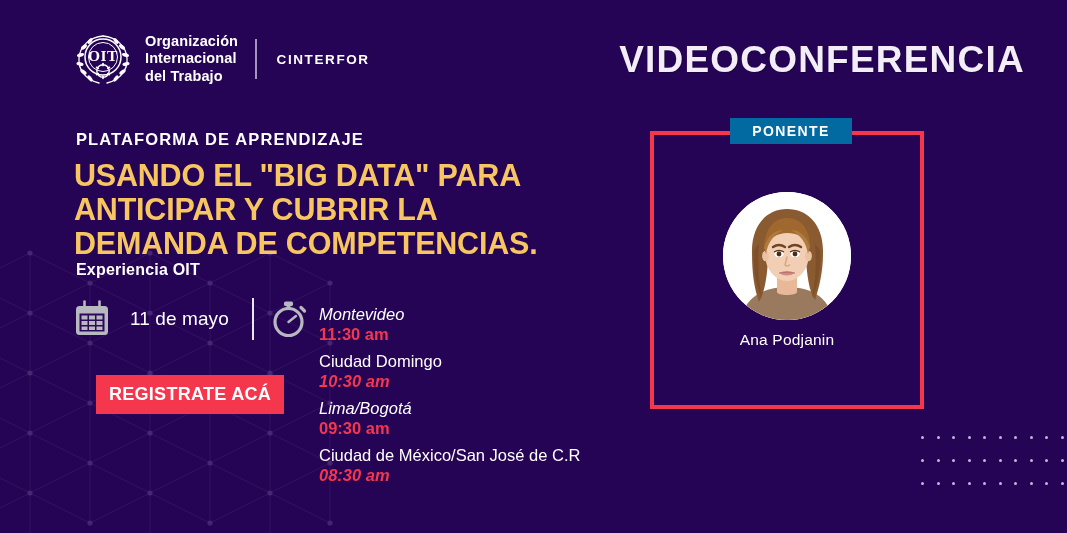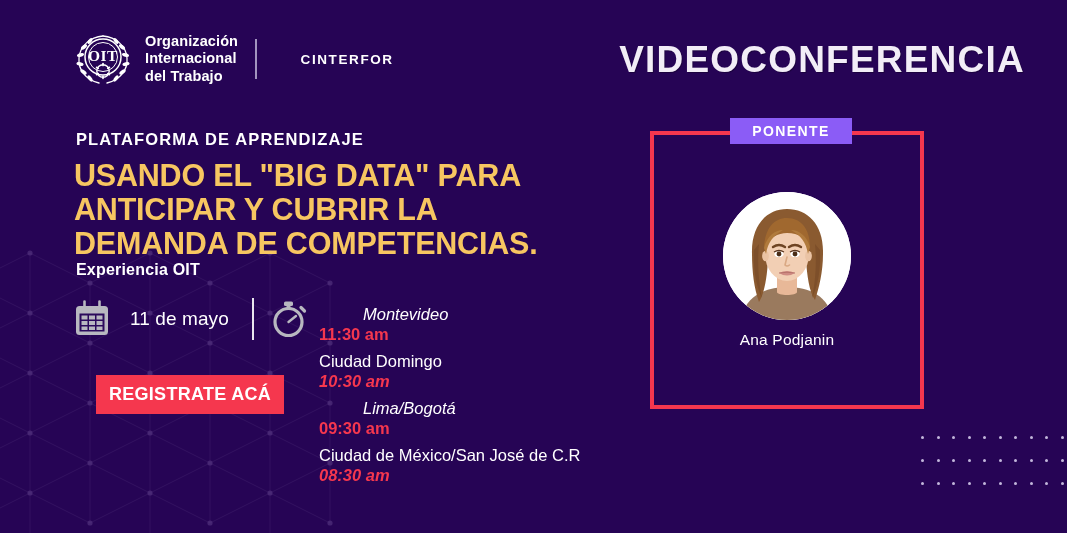--- a/index.html
+++ b/index.html
@@ -39,21 +39,21 @@
   }
   .logo-emblem{width:62px;height:58px;display:block;}
   .logo-text{
     color:#ffffff;font-size:14.5px;line-height:1.18;font-weight:700;
     letter-spacing:.1px;white-space:pre-line;
   }
   .logo-sep{
     width:1.5px;height:40px;background:#b9aed2;opacity:.85;margin:0 9px 0 6px;
   }
   .logo-cinterfor{
-    color:#ffffff;font-size:13.5px;font-weight:700;letter-spacing:1.6px;margin-left:24px;
+    color:#ffffff;font-size:13.5px;font-weight:700;letter-spacing:1.6px;
   }
 
   
   .kicker{
     position:absolute;left:76px;top:130px;
     color:#ffffff;font-size:16.5px;font-weight:700;letter-spacing:1.1px;
   }
   .headline{
     position:absolute;left:74px;top:158px;width:480px;
     color:#f7c661;font-size:30.5px;font-weight:700;line-height:1.12;
@@ -79,21 +79,21 @@
   
   .watch-wrap{position:absolute;left:266px;top:296px;}
   .watch-icon{width:45px;height:45px;display:block;}
 
   
   .tz{
     position:absolute;left:319px;top:305px;width:300px;
     line-height:1.21;
   }
   .tz .city{color:#ffffff;font-size:16.5px;display:block;}
-  .tz .city.it{font-style:italic;margin-left:44px;}
+  .tz .city.it{font-style:italic;}
   .tz .time{font-size:16.5px;font-weight:700;color:#f5374e;display:block;}
   .tz .time.it{font-style:italic;}
   .tz .blk{margin-bottom:7px;}
 
   
   .cta{
     position:absolute;left:76px;top:375px;width:188px;height:39px;
     background:#f5374e;color:#ffffff;border:0;
     font-family:"Liberation Sans", sans-serif;
     font-size:18px;font-weight:700;letter-spacing:.3px;
@@ -105,21 +105,21 @@
     position:absolute;left:612px;top:39px;width:420px;text-align:center;
     color:#f2edf7;font-size:37px;font-weight:700;letter-spacing:1.2px;
     text-shadow:1px 1px 0 rgba(0,0,0,.25);
   }
   .frame{
     position:absolute;left:650px;top:131px;width:274px;height:278px;
     border:4px solid #f5374e;box-sizing:border-box;
   }
   .ponente{
     position:absolute;left:730px;top:118px;width:122px;height:26px;
-    background:#8b5cf6;color:#ffffff;font-size:14px;font-weight:700;
+    background:#0369a1;color:#ffffff;font-size:14px;font-weight:700;
     letter-spacing:1.4px;display:flex;align-items:center;justify-content:center;
   }
   .avatar{
     position:absolute;left:723px;top:192px;width:128px;height:128px;
     border-radius:50%;overflow:hidden;background:#ffffff;
   }
   .avatar svg{display:block;width:128px;height:128px;}
   .speaker-name{
     position:absolute;left:650px;top:331px;width:274px;text-align:center;
     color:#ffffff;font-size:15.5px;letter-spacing:.2px;

